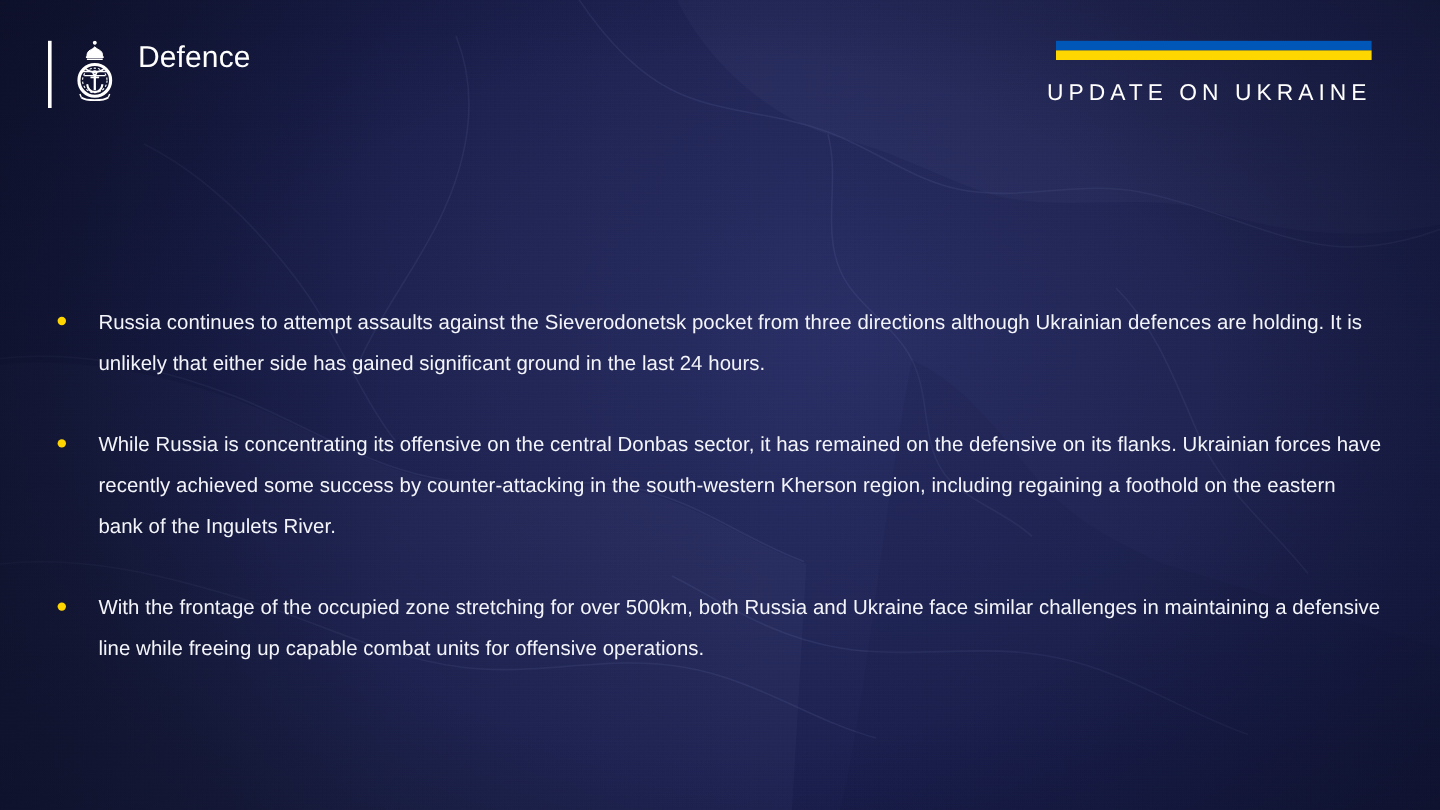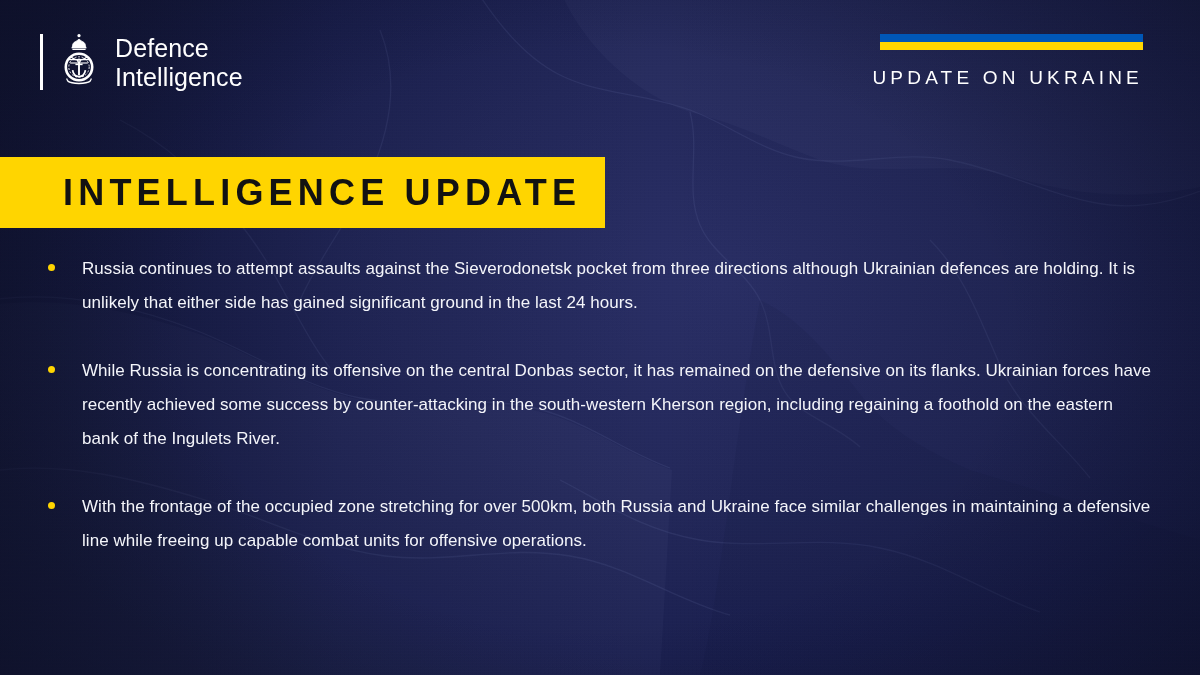--- a/index.html
+++ b/index.html
@@ -227,37 +227,33 @@
             <path d="M15.6 36.2 C16.2 40.4 18.8 42.6 22 42.6 C25.2 42.6 27.8 40.4 28.4 36.2" stroke-width="1.7"></path>
             <circle cx="22" cy="26.6" r="1.5" stroke-width="1.2"></circle>
 
             <path d="M10.8 47.2 C14.8 50.2 29.2 50.2 33.2 47.2" stroke-width="1.6"></path>
             <path d="M10.8 47.2 L9.6 44.4 M33.2 47.2 L34.4 44.4" stroke-width="1.2"></path>
           </g>
         </svg>
       </div>
       <div class="logo-words">
         <div>Defence</div>
-        <div>Intelligence</div>
       </div>
     </div>
 
     <div class="header-right">
       <div class="flag-bar">
         <div class="flag-blue"></div>
         <div class="flag-yellow"></div>
       </div>
       <div class="update-title">UPDATE ON UKRAINE</div>
     </div>
 
   </div>
 
-  <div class="banner">
-    <div class="banner-text">INTELLIGENCE UPDATE</div>
-  </div>
 
   <div class="bullets">
 
     <div class="bullet">
       <div class="bullet-dot"></div>
       <div class="bullet-text">Russia continues to attempt assaults against the Sieverodonetsk pocket from three directions although Ukrainian defences are holding. It is unlikely that either side has gained significant ground in the last 24 hours.</div>
     </div>
 
     <div class="bullet">
       <div class="bullet-dot"></div>

